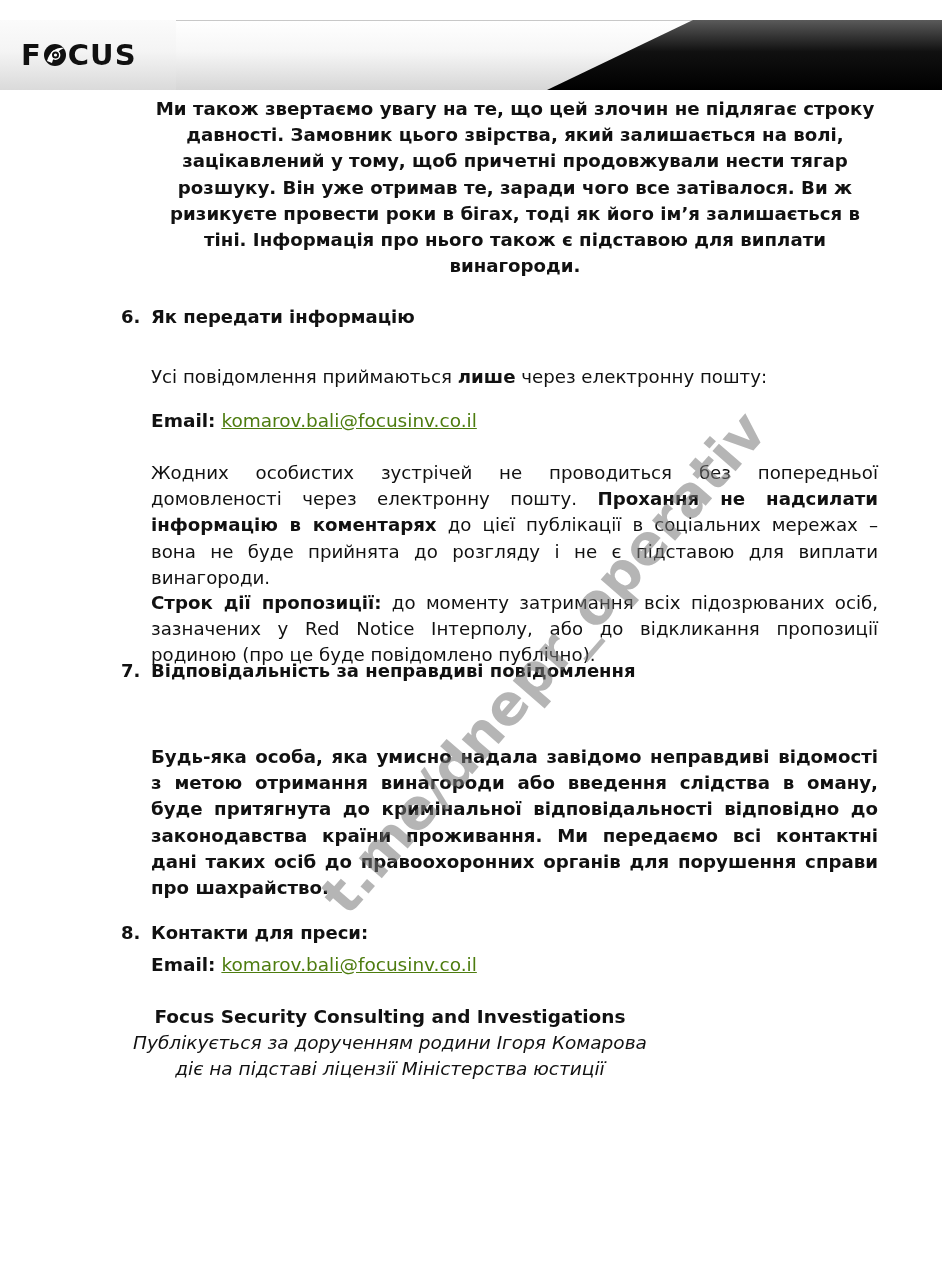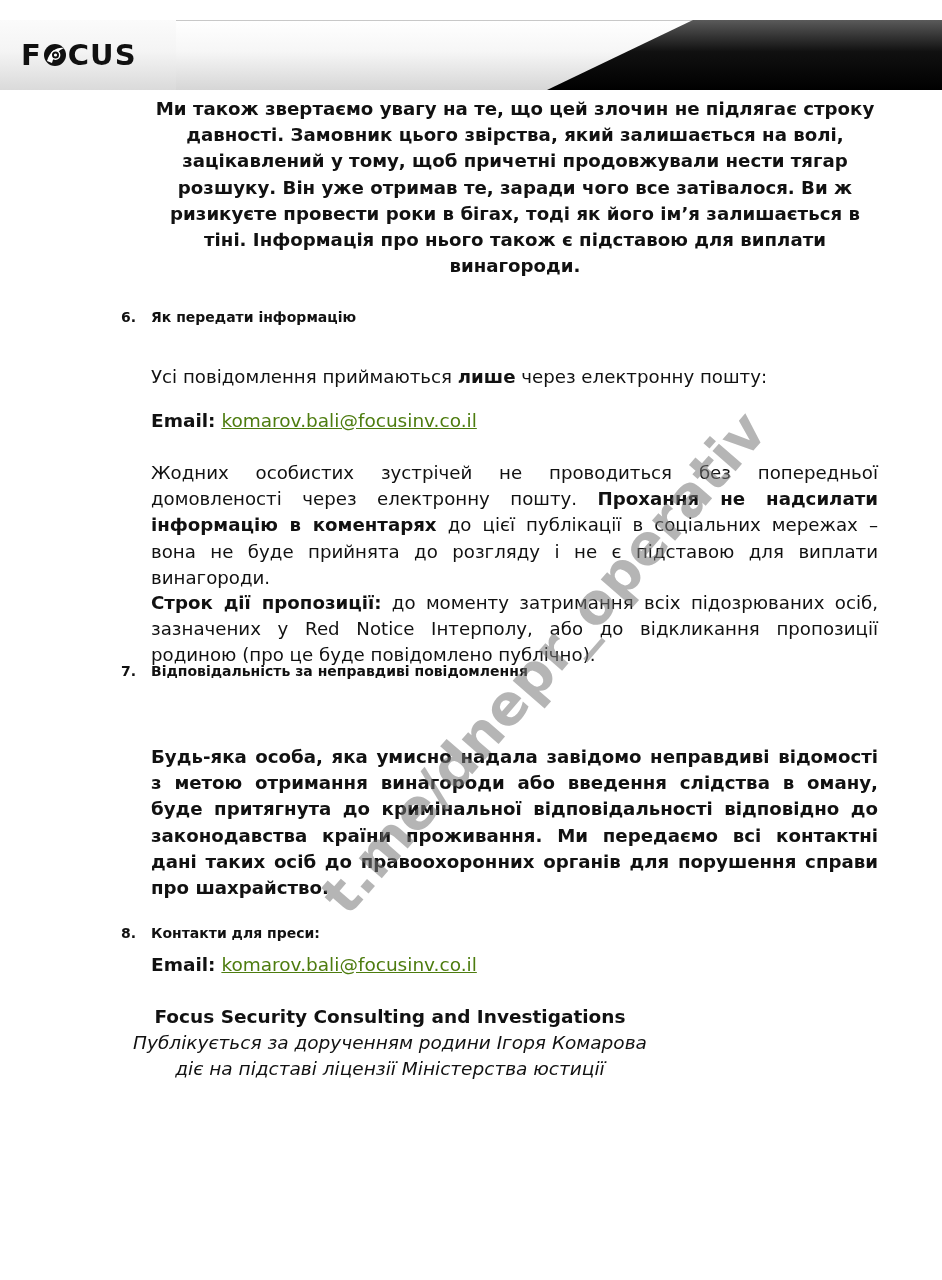--- a/index.html
+++ b/index.html
@@ -11,21 +11,21 @@
   .header-topline { position: absolute; left: 176px; top: 0; width: 766px; height: 1px; background: #c8c8c8; }
   .header-leftcap { position: absolute; left: 0; top: 0; width: 176px; height: 70px;
                     background: linear-gradient(#fbfbfb 0%, #f4f4f4 45%, #dadada 100%); }
   .header-dark { position: absolute; left: 0; top: 0; width: 942px; height: 70px; }
   .logo { position: absolute; left: 21px; top: 21px; height: 28px; display: flex; align-items: center;
           font-family: "DejaVu Sans", sans-serif; font-weight: bold; font-size: 29px; letter-spacing: 1px; color: #111; }
   .logo .eye { width: 24px; height: 24px; margin: 0 1px; display: inline-block; }
   .content { position: absolute; left: 0; top: 96px; width: 942px; }
   .intro { position: absolute; left: 148px; top: 0; width: 734px; text-align: center;
            font-weight: bold; font-size: 18.2px; line-height: 26.2px; }
-  .section-title { position: absolute; left: 121px; font-weight: bold; font-size: 14px; line-height: 26px; }
+  .section-title { position: absolute; left: 121px; font-weight: bold; font-size: 18px; line-height: 26px; }
   .section-title .num { display: inline-block; width: 30px; }
   .para { position: absolute; left: 151px; width: 727px; font-size: 18.2px; line-height: 26.2px; text-align: justify; }
   .para b { font-weight: bold; }
   .email-line { position: absolute; left: 151px; font-size: 18.5px; line-height: 26px; }
   .email-line .lbl { font-weight: bold; }
   .email-line a { color: #4d7c0f; text-decoration: underline; }
   .footer { position: absolute; left: 0; width: 780px; text-align: center; font-size: 18.5px; line-height: 26px; }
   .footer .org { font-weight: bold; }
   .footer .it { font-style: italic; }
   .watermark { position: absolute; left: 222px; top: 630px; transform: rotate(-49deg); transform-origin: center;

